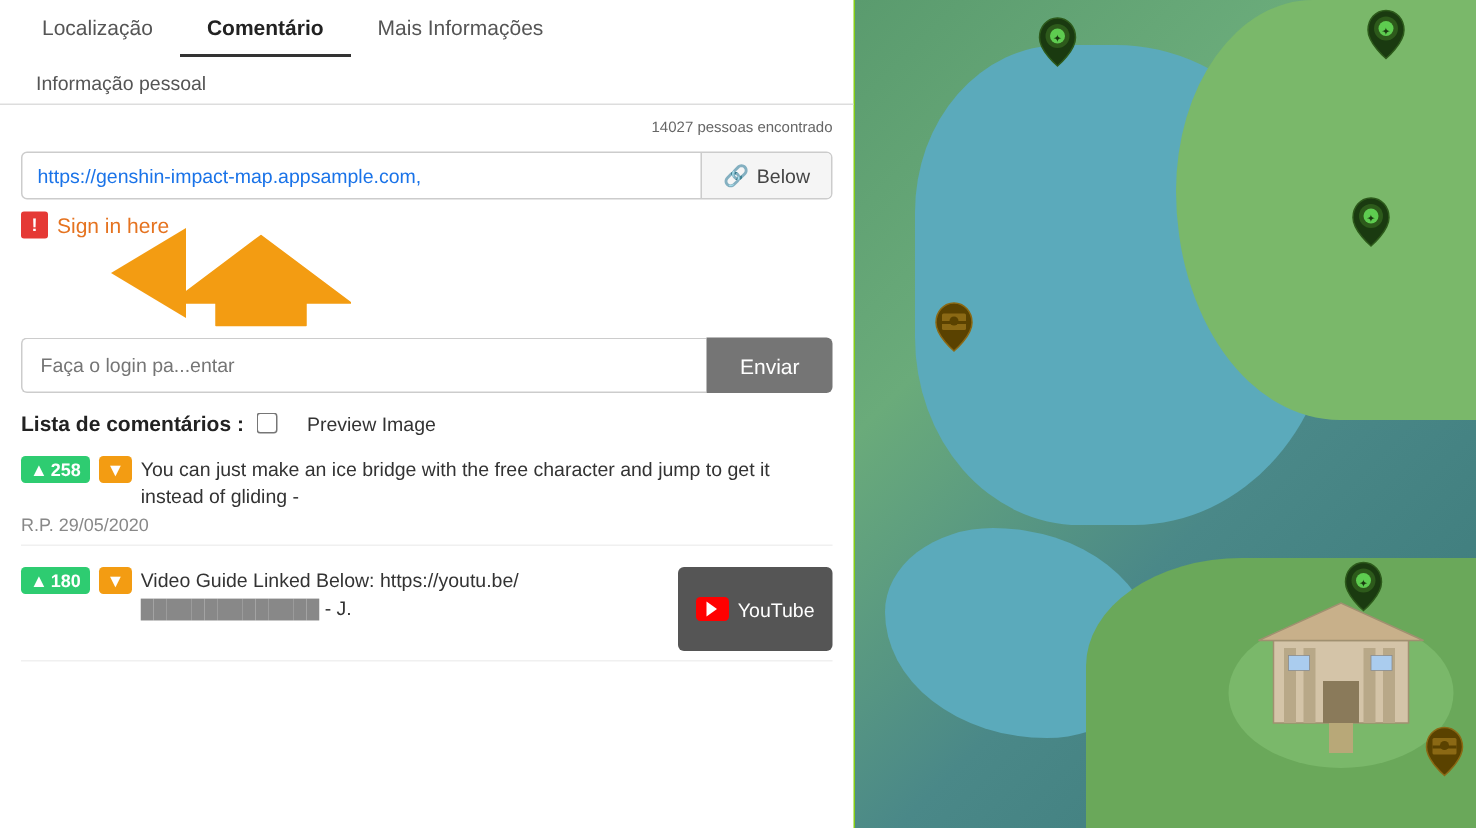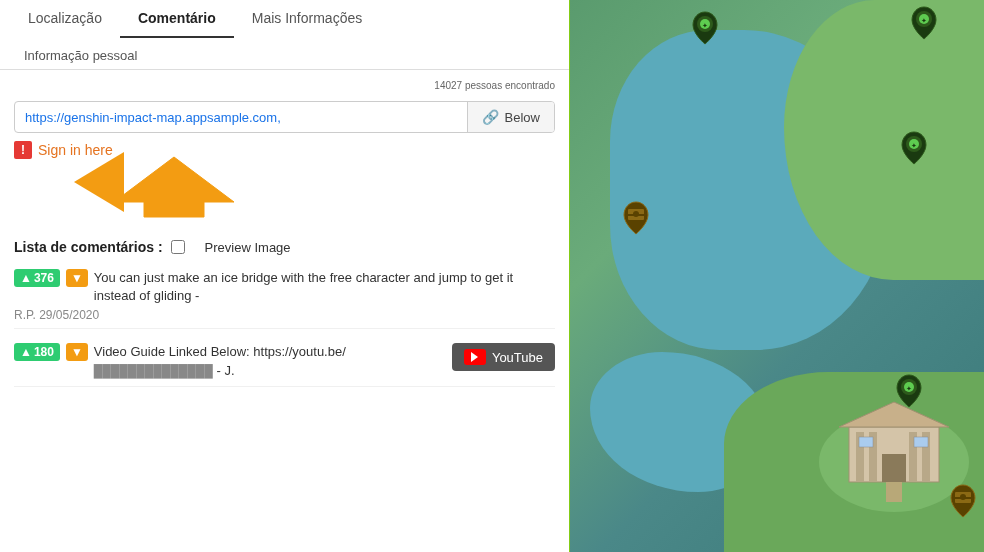--- a/index.html
+++ b/index.html
@@ -236,21 +236,21 @@
       font-size: 12px;
       color: #888;
     }
 
     .youtube-btn {
       display: flex;
       align-items: flex-end;
       gap: 6px;
       background: #555;
       color: #fff;
-      padding: 6px 12px;
+      padding: 20px 12px;
       border-radius: 4px;
       font-size: 13px;
       cursor: pointer;
       white-space: nowrap;
       margin-left: auto;
       flex-shrink: 0;
     }
     .yt-icon {
       background: #ff0000;
       border-radius: 3px;
@@ -372,34 +372,38 @@
       <span class="sign-in-link">Sign in here</span>
     </div>
 
     <div class="arrow-area">
       <svg class="arrow-svg" width="160" height="80" viewBox="0 0 160 80">
         <polygon points="100,10 40,55 70,55 70,70 130,70 130,55 160,55" fill="#f39c12" stroke="#f39c12" stroke-linejoin="round"></polygon>
         <polygon points="0,35 50,5 50,65" fill="#f39c12"></polygon>
       </svg>
     </div>
 
+    <div class="comment-input-row">
+      <input class="comment-input" type="text" readonly="" placeholder="Faça o login pa...entar" style="">
+      <button class="send-btn">Enviar</button>
+    </div>
 
     <div class="comments-label">
       <span>Lista de comentários :</span>
       <label class="preview-check">
         <input type="checkbox" style="">
         <span>Preview Image</span>
       </label>
     </div>
 
     <div class="comment-item">
       <div class="comment-top">
         <div class="vote-up">
           <span>▲</span>
-          <span>376</span>
+          <span>258</span>
         </div>
         <div class="vote-down">
           <span>▼</span>
         </div>
         <span class="comment-text">You can just make an ice bridge with the free character and jump to get it instead of gliding -</span>
       </div>
       <div class="comment-date">R.P. 29/05/2020</div>
     </div>
 
     <div class="comment-item">

